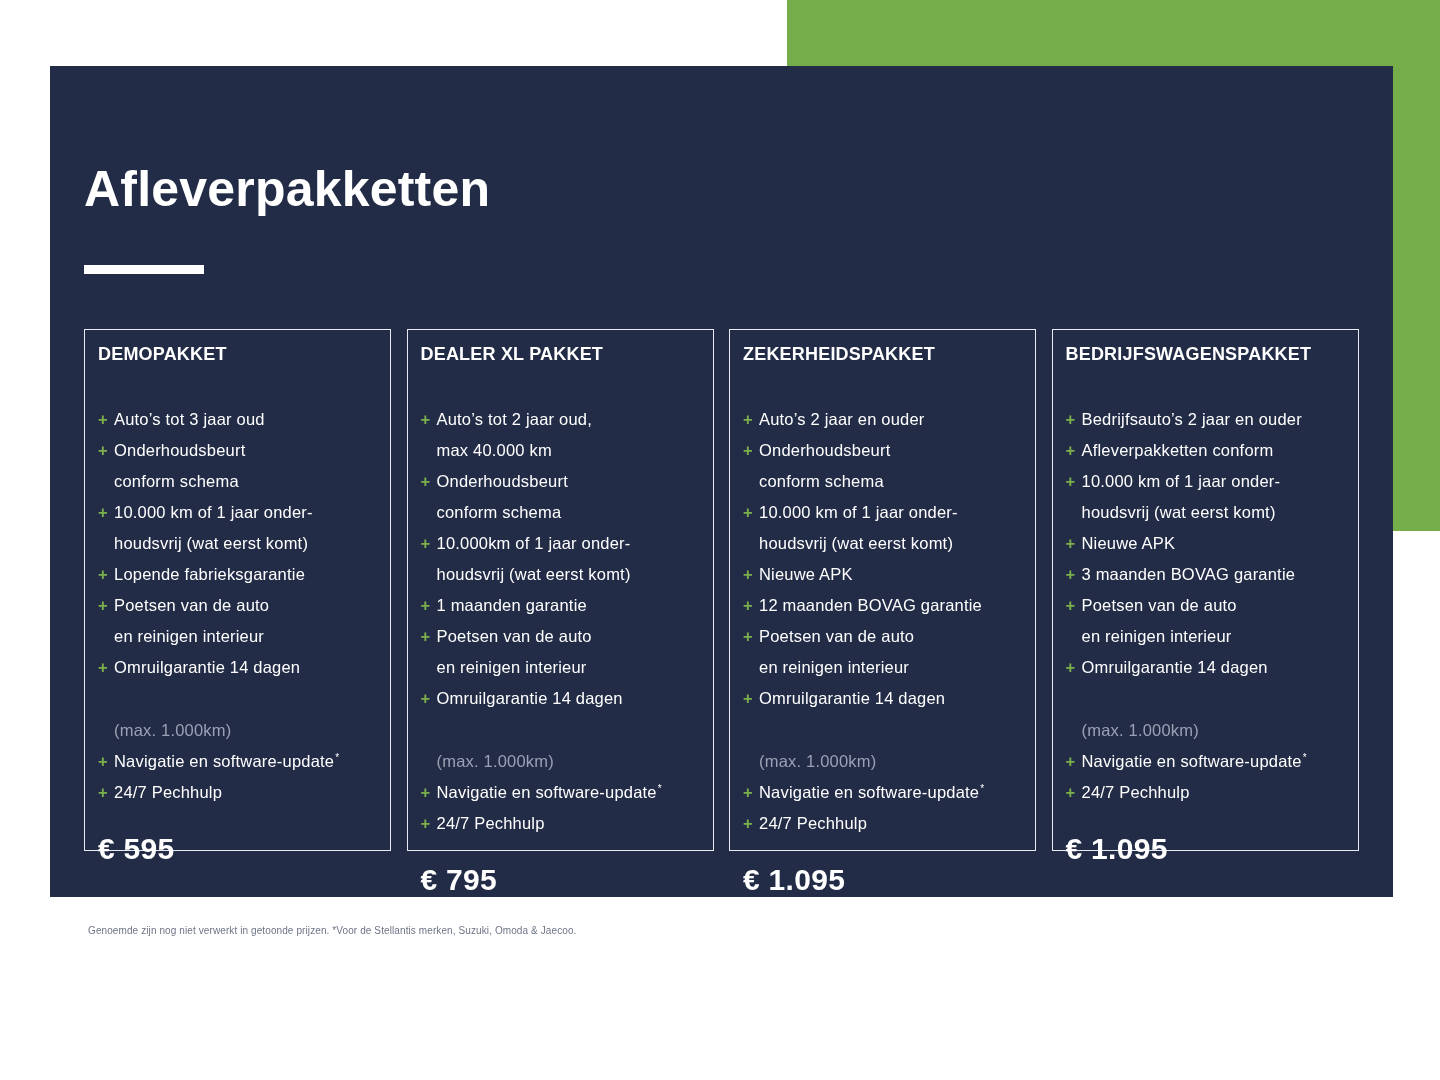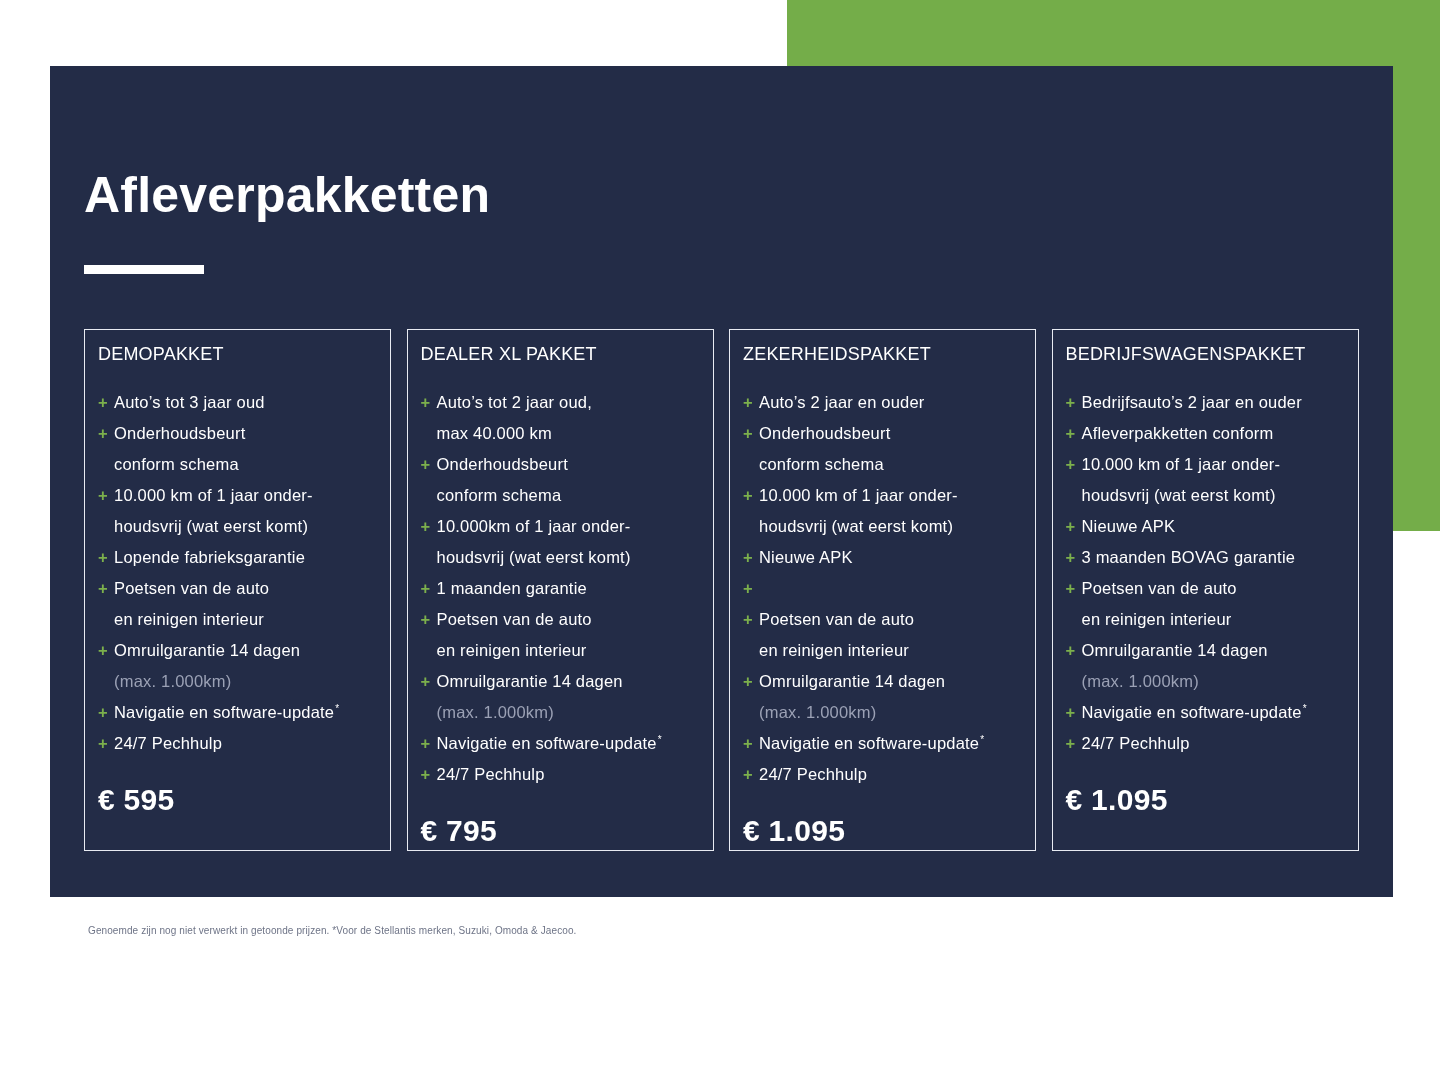--- a/index.html
+++ b/index.html
@@ -25,55 +25,55 @@
     position: absolute; left: 787px; top: 0; width: 653px; height: 531px;
     background: var(--green);
   }
 
   .panel {
     position: absolute; left: 50px; top: 66px; width: 1343px; height: 831px;
     background: var(--navy);
   }
 
   .title {
-    position: absolute; left: 34px; top: 102px;
+    position: absolute; left: 34px; top: 96px;
     font-size: 50px; font-weight: 700; color: var(--text-white);
     letter-spacing: 0.2px; line-height: 1.1;
   }
   .title-underline {
     position: absolute; left: 34px; top: 199px;
     width: 120px; height: 9px; background: var(--text-white);
   }
 
   .cards {
     position: absolute; left: 34px; top: 263px;
     display: flex; gap: 15.5px;
   }
   .card {
     width: 307px; height: 522px;
     border: 1.5px solid var(--card-border);
     padding: 13px 13px 13px 13px;
     display: flex; flex-direction: column;
   }
   .card-heading {
-    font-size: 18px; font-weight: 400; color: var(--text-white);
-    letter-spacing: 0.2px; line-height: 22px; margin-bottom: 22px;
+    font-size: 18px; font-weight: 700; color: var(--text-white);
+    letter-spacing: 0.2px; line-height: 22px; margin-bottom: 39px;
   }
   .items { list-style: none; }
   .line {
     display: flex; align-items: baseline;
     font-size: 16.5px; line-height: 31px; color: var(--text-white);
     letter-spacing: 0.2px; white-space: nowrap;
   }
   .plus {
     color: var(--plus-green); font-weight: 700;
     flex: 0 0 16px; width: 16px;
   }
   .cont { padding-left: 16px; }
-  .muted .line-text { color: var(--muted-text); }
+  .muted .line-text { color: var(--muted-text); margin-top: 32px; }
   .line sup {
     font-size: 10px; line-height: 0; position: relative; top: -6px; left: 1px;
     color: var(--text-white);
   }
   .price {
     margin-top: 24px; 
     font-size: 30px; font-weight: 700; color: var(--text-white);
     letter-spacing: 0.3px; padding-right: 2px;
   }
 
@@ -217,20 +217,21 @@
             </li>
             <li class="line cont">
               <span class="line-text">houdsvrij (wat eerst komt)</span>
             </li>
             <li class="line first">
               <span class="plus">+</span>
               <span class="line-text">Nieuwe APK</span>
             </li>
             <li class="line first">
               <span class="plus">+</span>
+              <span class="line-text">12 maanden BOVAG garantie</span>
             </li>
             <li class="line first">
               <span class="plus">+</span>
               <span class="line-text">Poetsen van de auto</span>
             </li>
             <li class="line cont">
               <span class="line-text">en reinigen interieur</span>
             </li>
             <li class="line first">
               <span class="plus">+</span>

